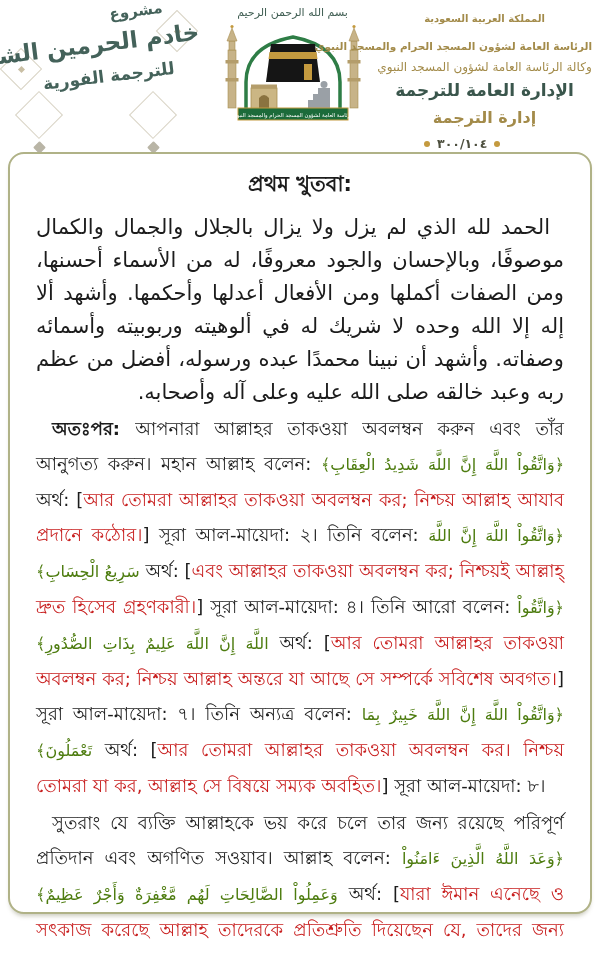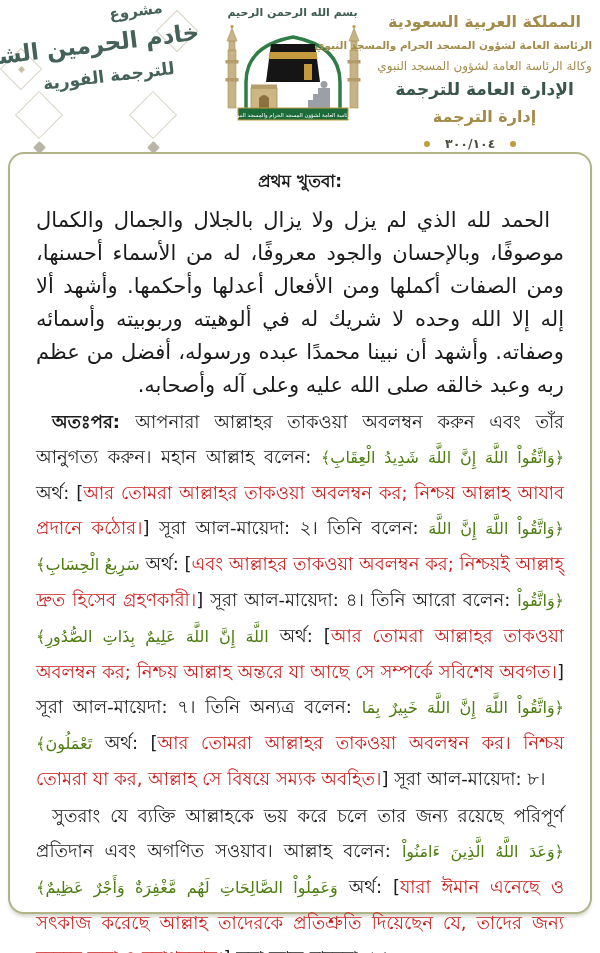--- a/index.html
+++ b/index.html
@@ -32,40 +32,40 @@
   .dot2{left:139px;top:141px;}
   .lattice-pip{position:absolute;width:5px;height:5px;background:#c9bfa4;transform:rotate(45deg);}
   .pip1{left:165px;top:27px;} .pip2{left:9px;top:65px;}
   .logo-left-text{position:absolute;left:0;top:4px;width:100%;transform:rotate(-7deg);color:var(--green-cal);text-align:center;}
   .ll-1{font-size:15px;font-weight:bold;margin-left:70px;}
   .ll-2{font-size:23px;font-weight:bold;margin-top:6px;letter-spacing:1px;white-space:nowrap;}
   .ll-3{font-size:17px;font-weight:bold;margin-top:10px;}
 
   
   .logo-center{position:absolute;left:205px;top:6px;width:175px;height:146px;text-align:center;}
-  .bismillah{font-size:11px;color:#3f5d52;font-weight:bold;margin-bottom:1px;}
+  .bismillah{font-size:11px;color:#3f5d52;font-weight:normal;margin-bottom:1px;}
   .emblem-svg{display:block;margin:0 auto;}
 
   
   .header-right{position:absolute;right:8px;top:14px;width:215px;text-align:center;line-height:1;}
   .hr-line{white-space:nowrap;}
-  .hr-l1{color:var(--gold);font-size:16px;font-weight:bold;margin-bottom:10px;}
+  .hr-l1{color:var(--gold);font-size:10px;font-weight:bold;margin-bottom:17px;}
   .hr-l2{color:var(--gold);font-size:10.5px;font-weight:bold;margin-bottom:9px;}
   .hr-l3{color:var(--gold);font-size:12px;font-weight:normal;margin-bottom:9px;}
   .hr-l4{color:#3a564c;font-size:17px;font-weight:bold;margin-bottom:11px;}
   .hr-l5{color:var(--gold);font-size:16px;font-weight:bold;}
-  .doc-number{position:absolute;left:420px;top:136px;display:flex;align-items:center;gap:15px;
+  .doc-number{position:absolute;left:420px;top:136px;display:flex;align-items:center;gap:7px;
     color:#4d4f3e;font-size:12.5px;font-weight:bold;background:#fff;padding:0 4px;}
   .gold-dot{width:6px;height:6px;border-radius:50%;background:var(--gold-bright);display:inline-block;}
 
   
   .content-box{position:absolute;left:8px;top:152px;width:584px;height:762px;
     border:2px solid var(--olive);border-radius:16px;background:#fff;
     padding:14px 26px 0 26px;box-shadow:0 4px 4px -2px rgba(140,140,110,.45);}
-  .doc-title{text-align:center;font-size:17px;font-weight:bold;color:var(--ink);margin-bottom:8px;}
+  .doc-title{text-align:center;font-size:21px;font-weight:bold;color:var(--ink);margin-bottom:8px;}
   .arabic-intro{direction:rtl;text-align:justify;font-size:21px;line-height:33px;
     color:var(--ink);text-indent:14px;font-family:"DejaVu Sans",sans-serif;}
   .para{direction:ltr;text-align:justify;font-size:18px;line-height:35px;color:var(--ink);
     text-indent:16px;margin-top:2px;}
   .seg.bnb{font-weight:bold;}
   .seg.red{color:var(--red);}
   .seg.ar{font-size:16px;color:#4d7c0f;unicode-bidi:embed;}
 </style>
 </head>
 <body>

